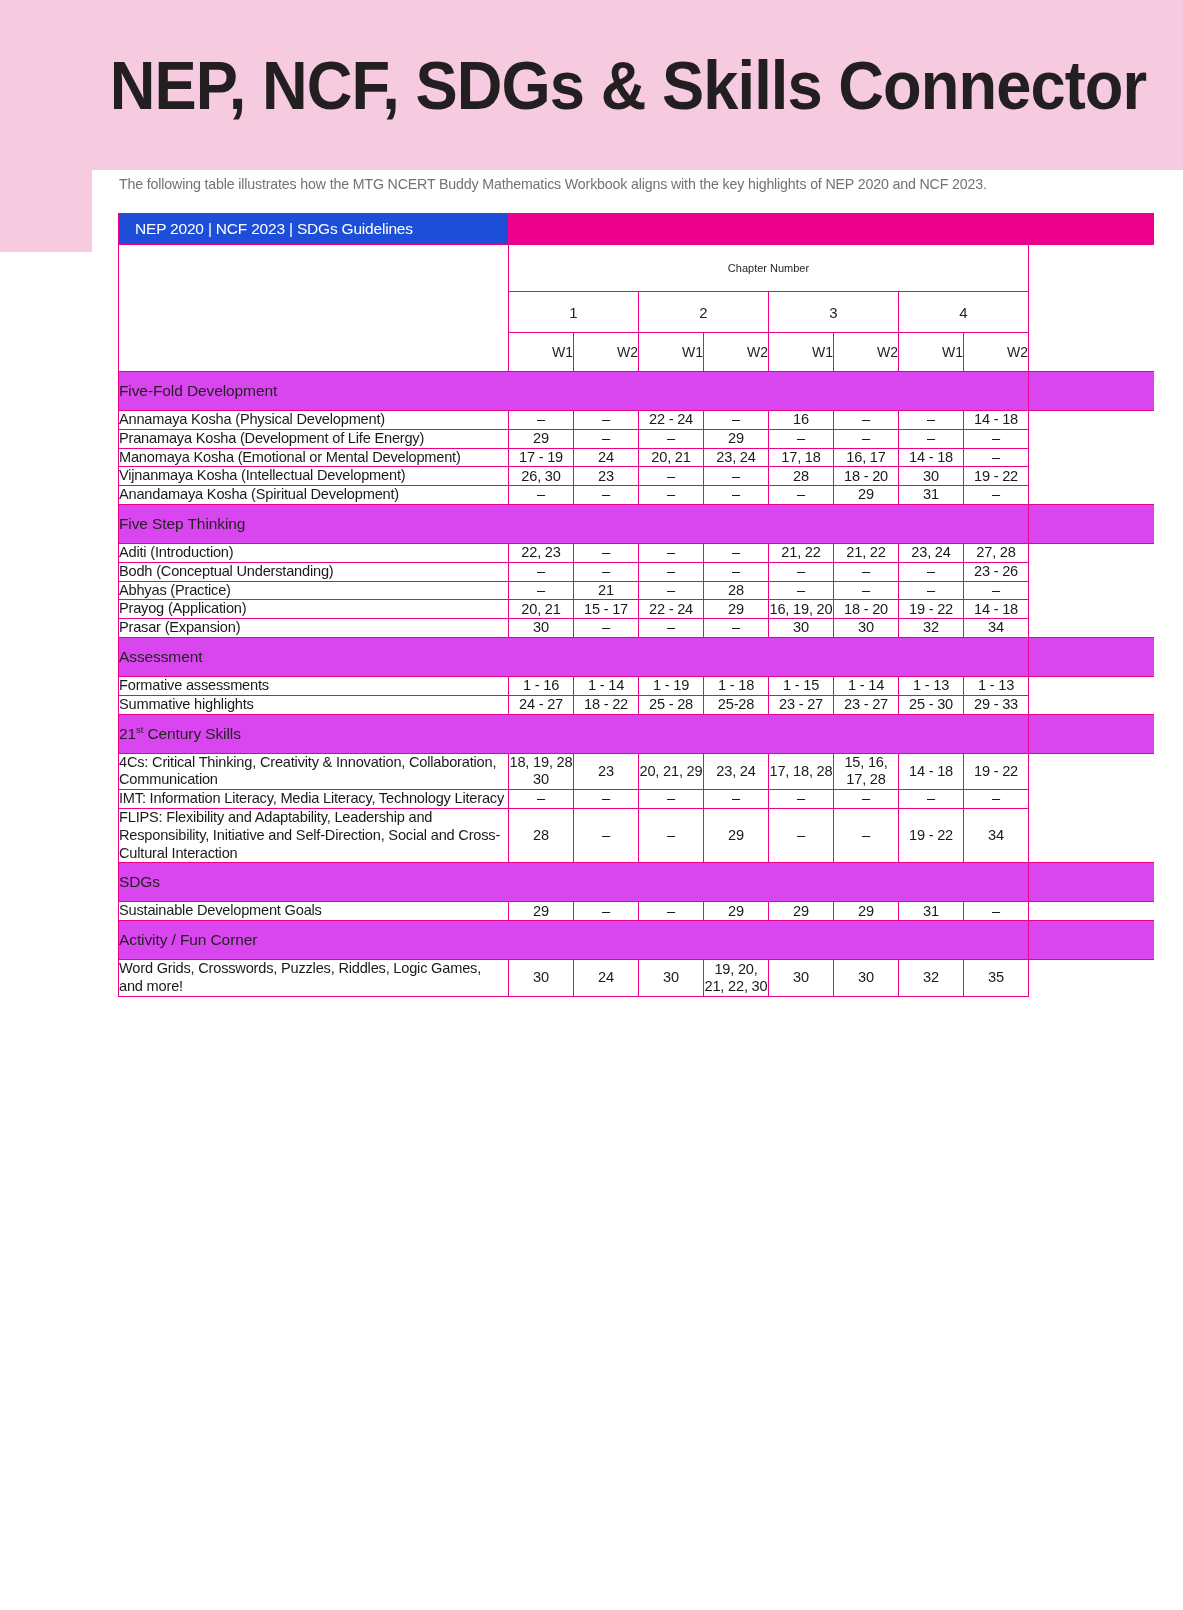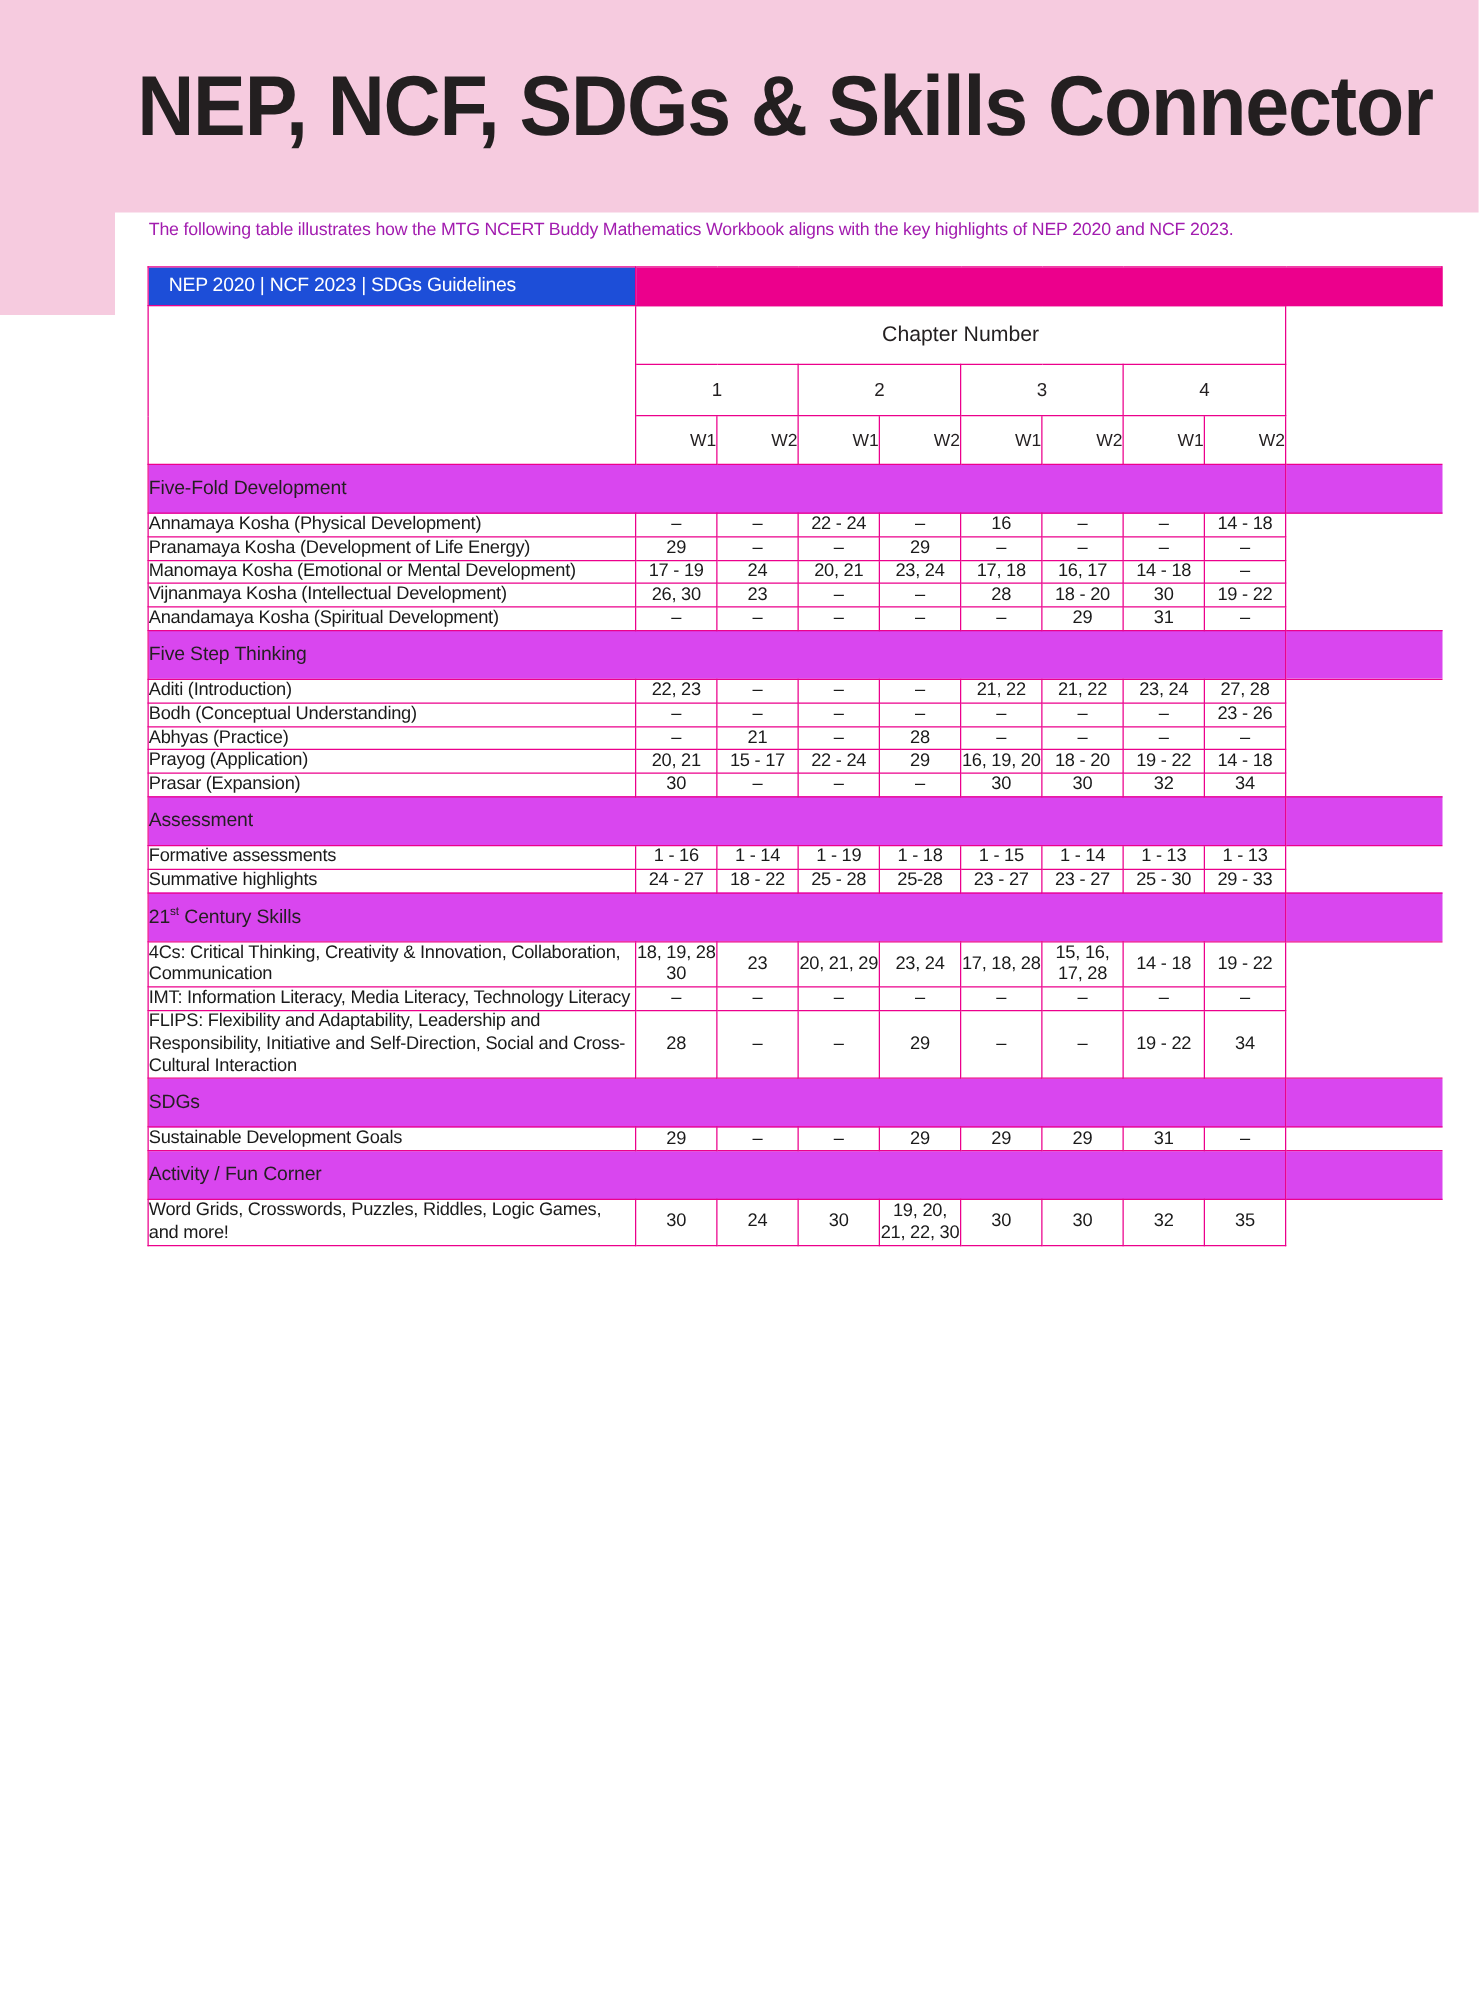--- a/index.html
+++ b/index.html
@@ -30,21 +30,21 @@
     font-size:68px;
     letter-spacing:-1px;
     color:#231f20;
     transform:scaleX(0.93);
     transform-origin:left center;
     white-space:nowrap;
   }
   
   .intro{
     position:absolute;left:119px;top:176px;width:960px;
-    font-size:14.2px;color:#a21caf;
+    font-size:14.2px;color:#737373;
     letter-spacing:-0.15px;
     white-space:nowrap;
   }
   
   .table-wrap{
     position:absolute;left:118px;top:213px;width:1035px;
   }
   table.connector{
     border-collapse:collapse;
     width:1035px;
@@ -73,21 +73,21 @@
   .guide-bar-right{
     background:#ec008c;
     border-color:#ec008c !important;
     border-left:1.6px solid #ffffff !important;
   }
   .blank-left{
     border-top:none !important;
     background:#ffffff;
   }
   .chapter-head{
-    text-align:center;font-weight:bold;font-size:17px;height:46px;
+    text-align:center;font-weight:bold;font-size:11px;height:46px;
     color:#231f20;
     margin-left:16px;
   }
   .chapter-num{
     text-align:center;font-weight:bold;font-size:15px;height:40px;
     color:#231f20;
   }
   .week-head{
     text-align:right;font-weight:bold;font-size:14px;height:38px;
     color:#231f20;

